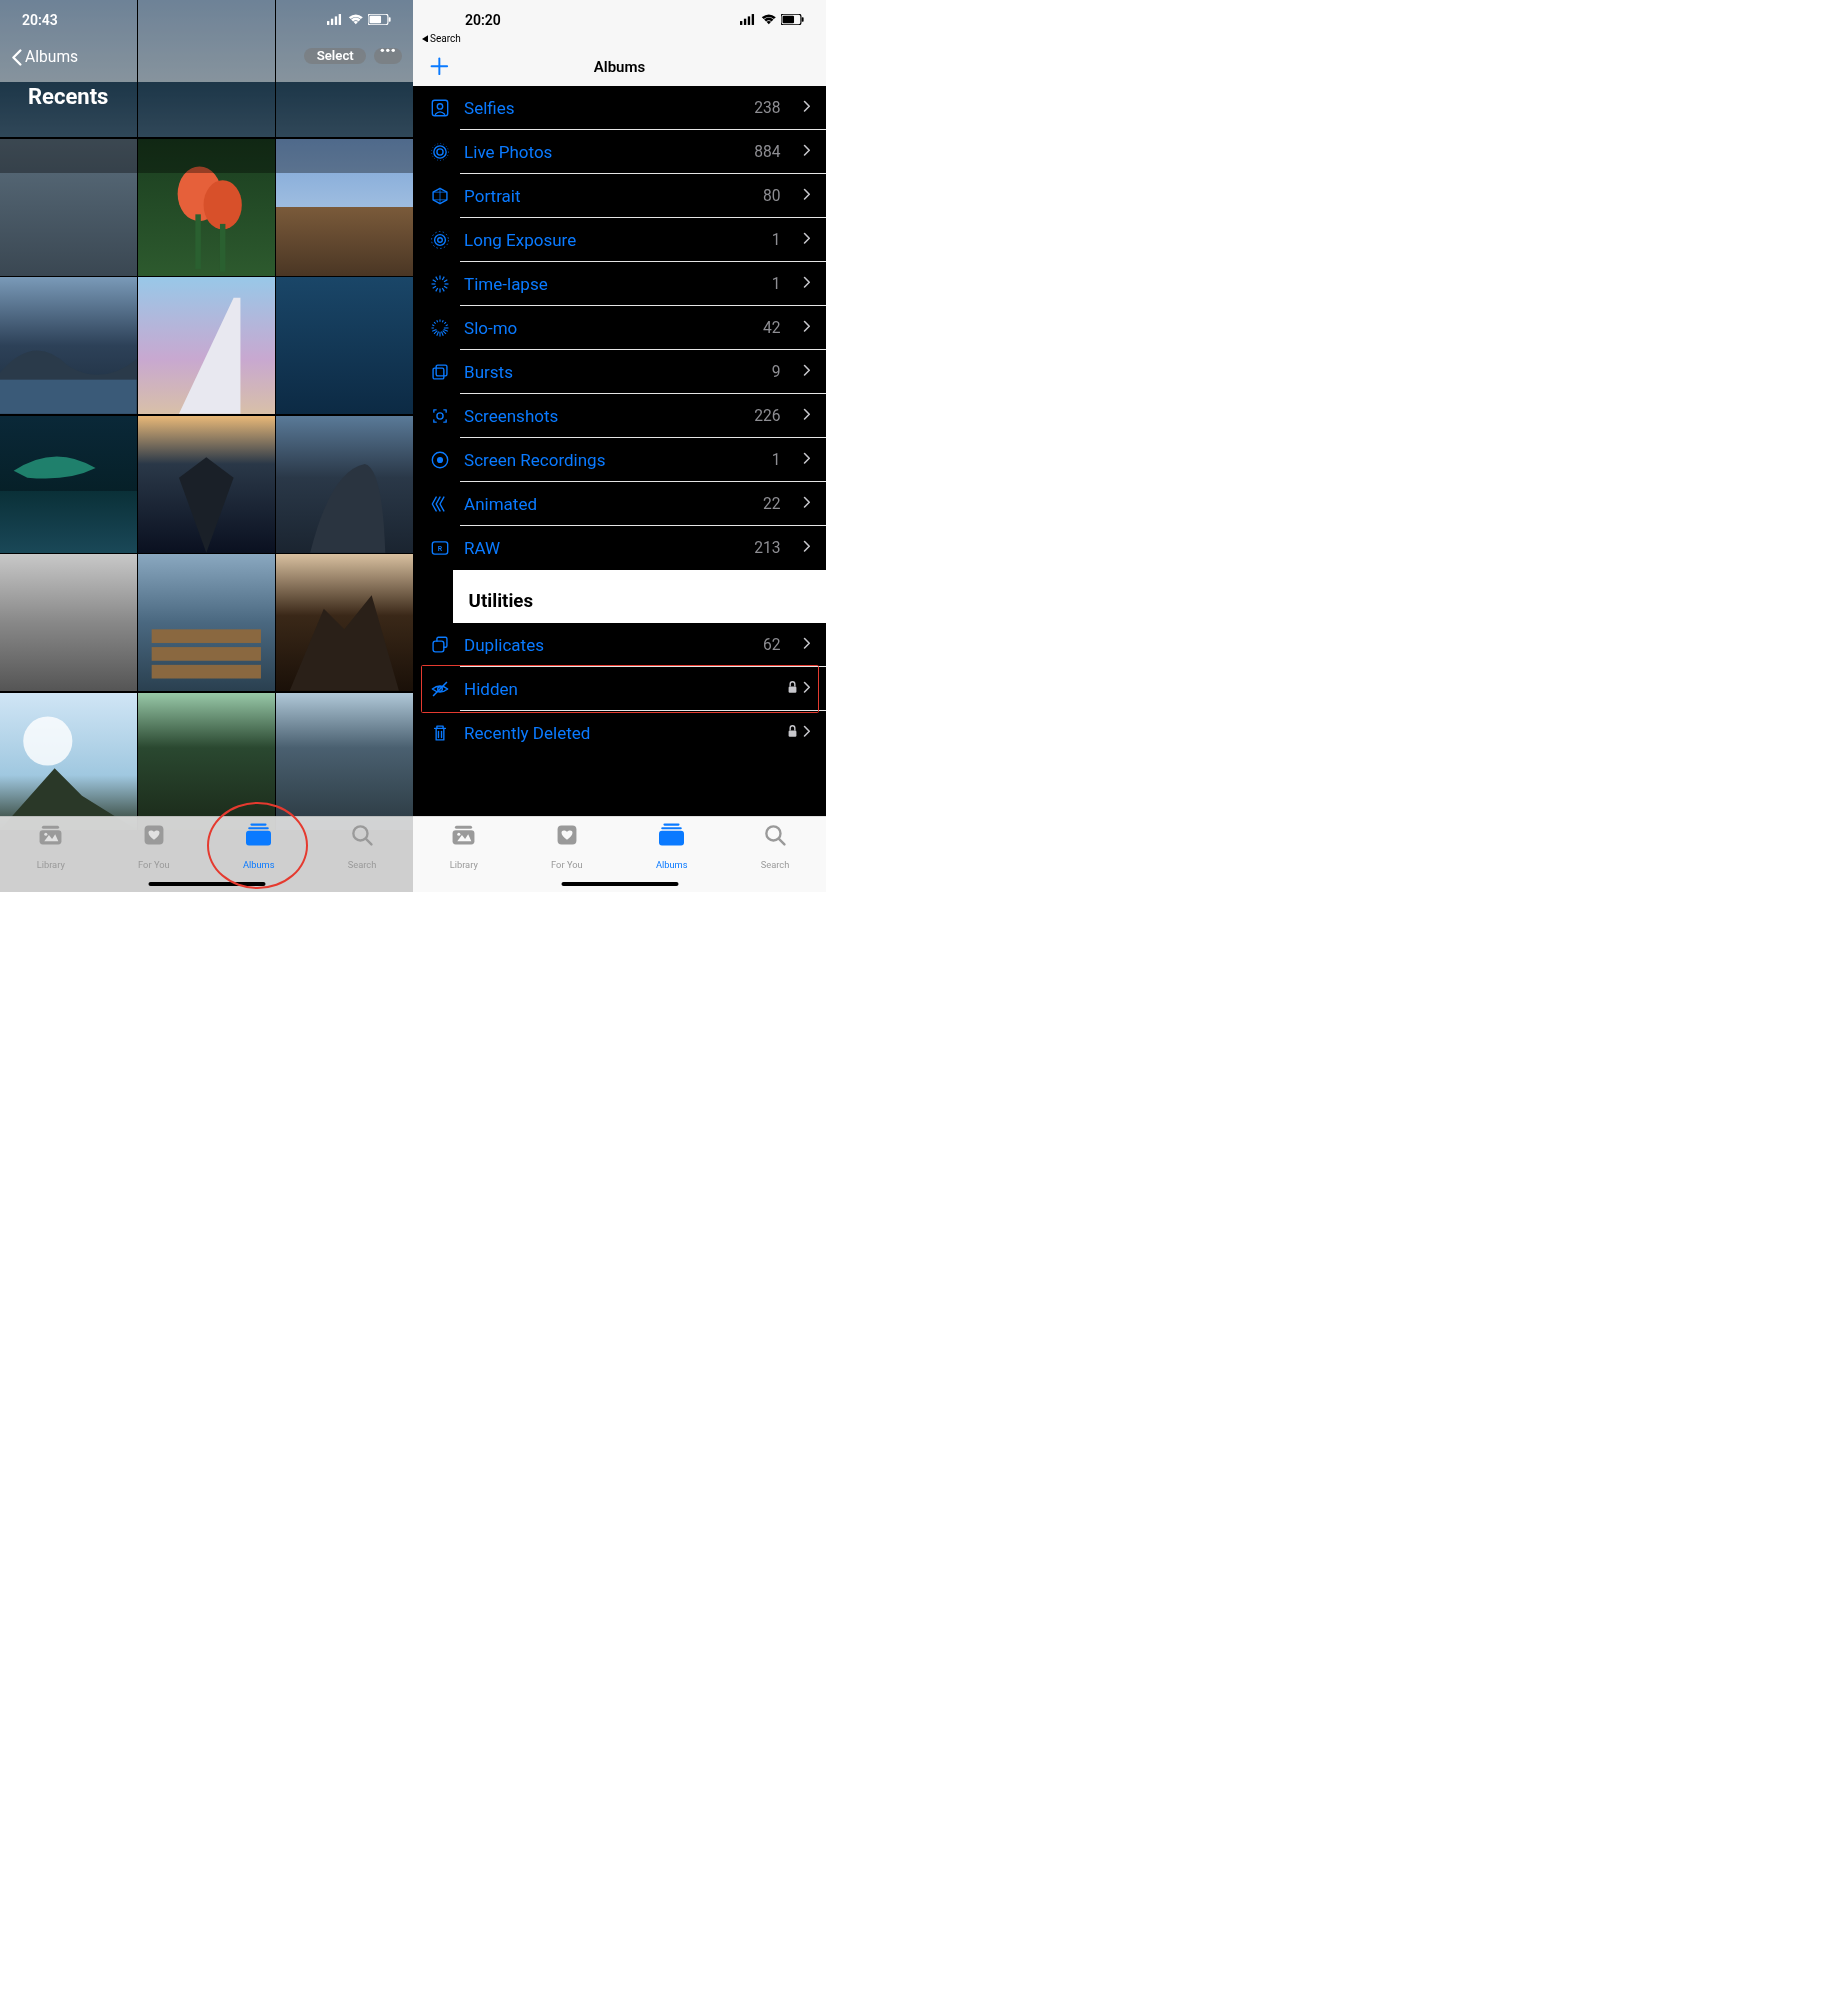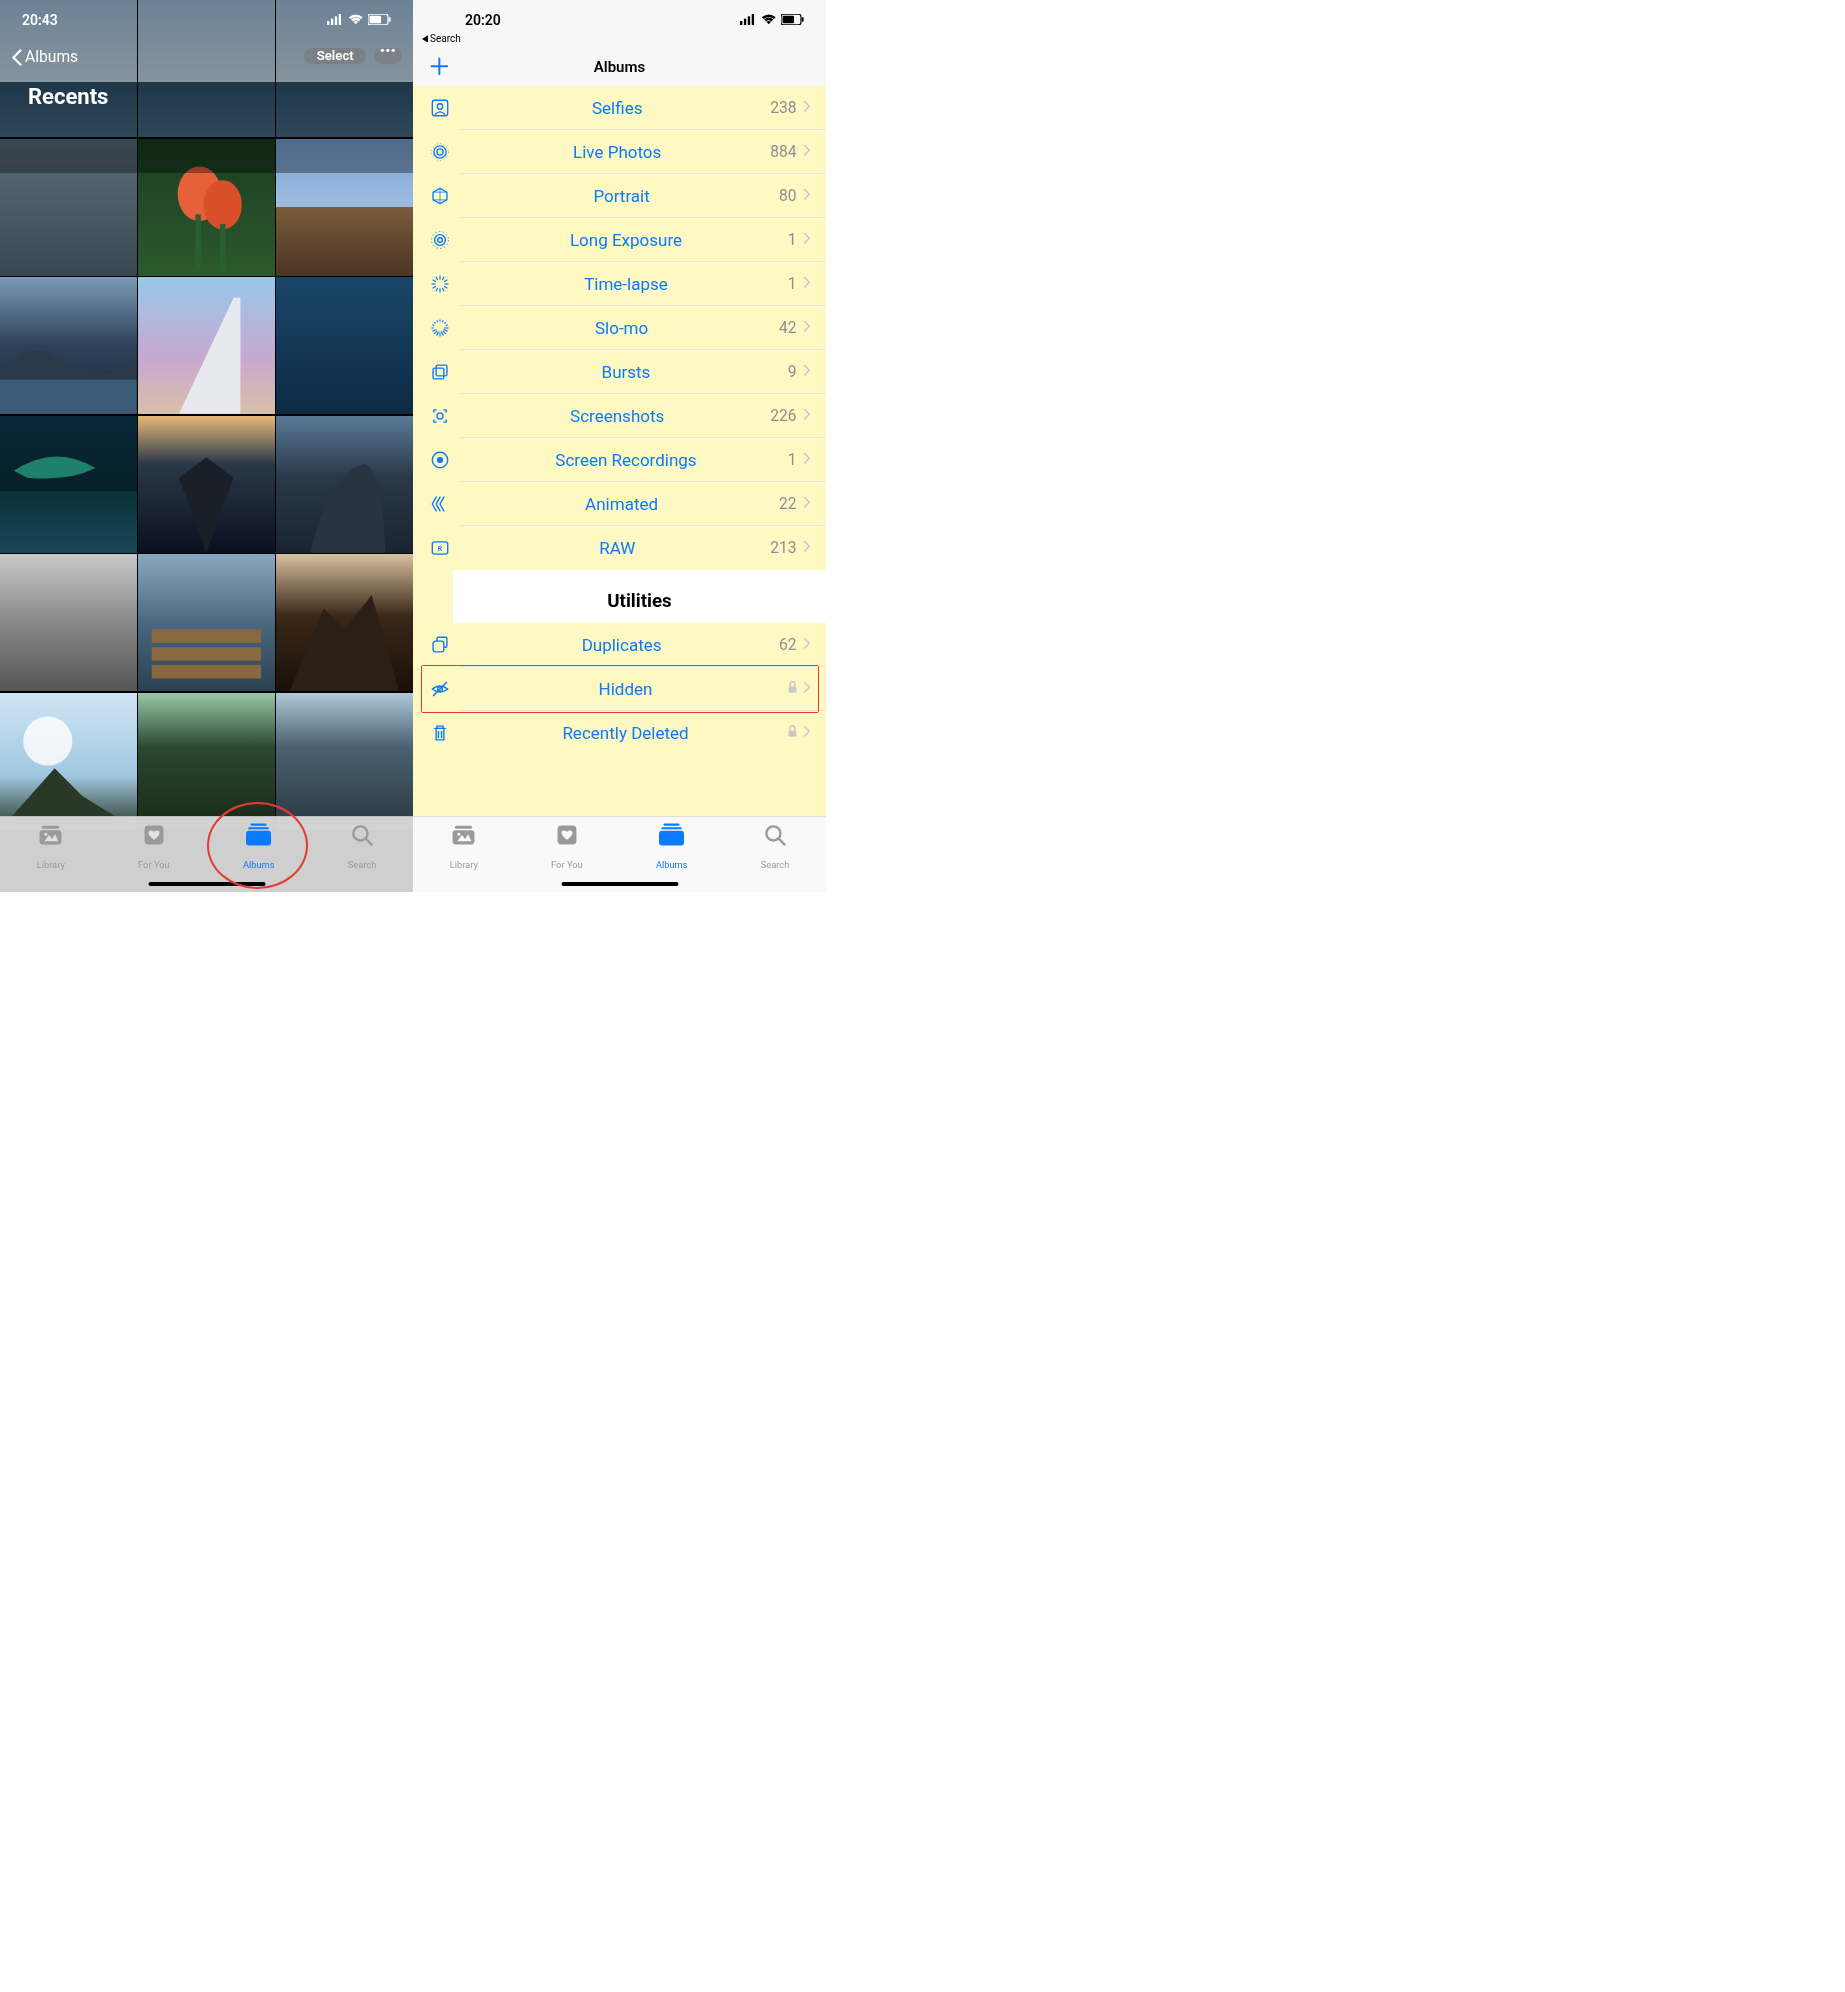--- a/index.html
+++ b/index.html
@@ -27,26 +27,26 @@
 .pill { background:rgba(120,120,120,.6); color:#fff; border-radius:14px; height:16px; display:flex; justify-content:center; font-size:13.2px; font-weight:600; padding:0 12.5px; }
 .pill.circle { width:28px; padding:0; }
 .page-title-left { position:absolute; top:84px; left:28px; z-index:10; color:#fff; font-size:22px; font-weight:700; }
 .circle-annot { position:absolute; border:2.3px solid #e53a2f; border-radius:50%; z-index:40; }
 
 
 .back-breadcrumb { position:absolute; top:33px; left:9.3px; font-size:10px; color:#000; display:flex; align-items:center; gap:1.6px; z-index:10; }
 .nav-right { position:absolute; top:48px; left:0; right:0; height:37px; display:flex; align-items:center; justify-content:space-between; padding:0 17px; background:#f7f7f7; z-index:10; }
 .nav-title { position:absolute; left:50%; transform:translateX(-50%); font-size:15px; font-weight:600; color:#000; }
 .plus-btn { color:#0a7aff; font-size:26.5px; font-weight:300; line-height:1; }
-.list { position:absolute; top:86px; left:0; right:0; bottom:76px; background:#fef9c3; overflow:hidden;text-align:center; }
+.list { position:absolute; top:86px; left:0; right:0; bottom:76px; background:#000000; overflow:hidden; }
 .row { position:relative; display:flex; align-items:center; height:44px; padding:0 15.6px 0 15.6px; }
 .row-sep { position:absolute; left:47px; right:0; bottom:0; height:0.8px; background:#e5e5e5; }
 .row-icon { width:23px; height:23px; margin-right:12.5px; display:flex; align-items:center; justify-content:center; color:#0a7aff; }
 .row-label { font-size:17px; color:#0a7aff; flex:1; }
-.row-count { font-size:15.6px; color:#8e8e93; margin-right:6px; }
+.row-count { font-size:15.6px; color:#8e8e93; margin-right:22px; }
 .row-lock { color:#c7c7cc; margin-right:4.7px; }
 .row-chev { color:#c7c7cc; }
 .section-header { font-size:18.7px; font-weight:700; color:#000; padding:20px 15.6px 11px; background:#fff;margin-left:40px; }
 .highlight-box { position:absolute; border:1.6px solid #e53a2f; z-index:40; border-radius:1.6px; }
 
 
 .sky { background:linear-gradient(#a9c8e8,#cfe3f2 60%,#2d5470 60%,#4a6e88); }
 .tulip { background:linear-gradient(#1a3d1f,#2d5a2e); }
 .rock { background:linear-gradient(#7aa3d6,#9ebde0 50%,#7a5a3a 50%,#4a3624); }
 .b1 { background:linear-gradient(#5b6e7d,#3a4752); }

